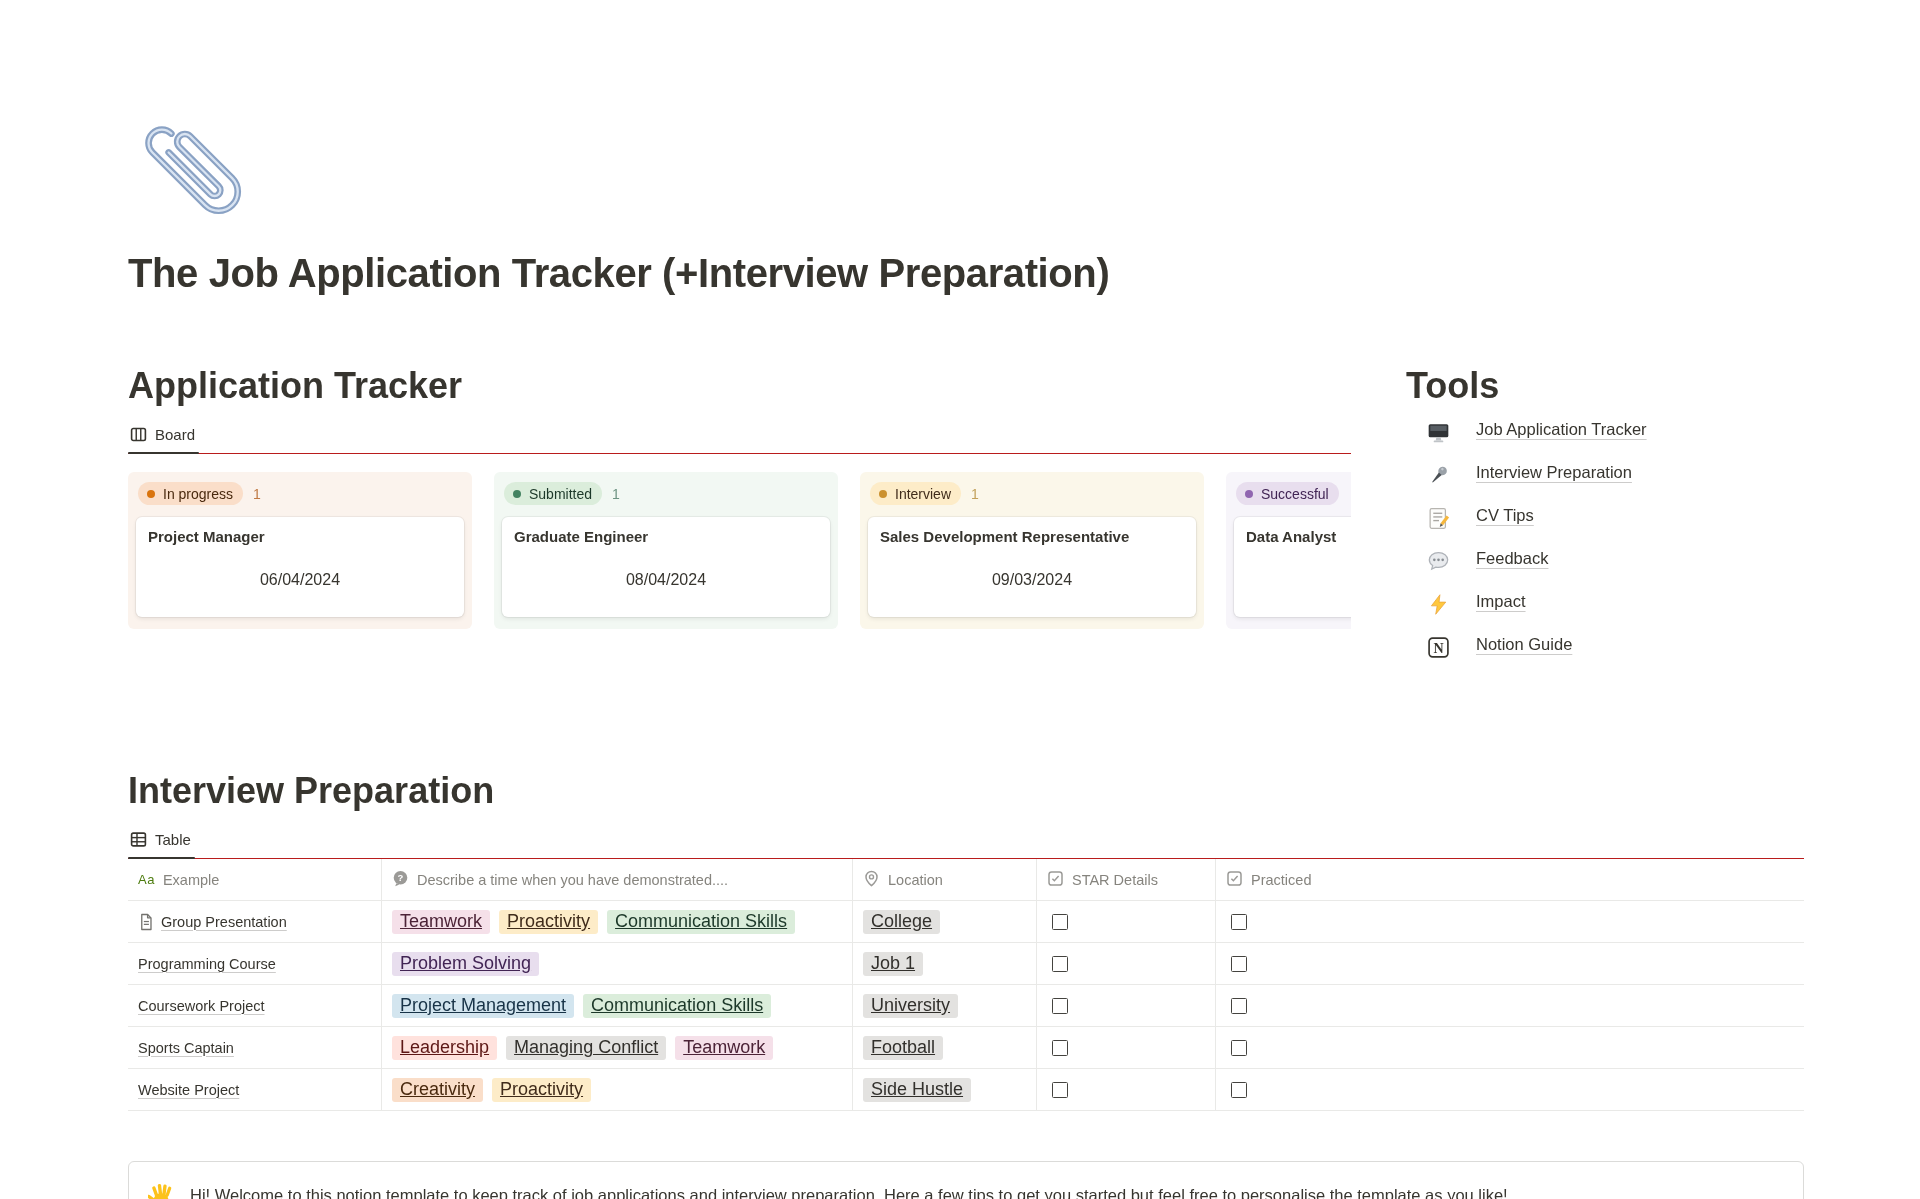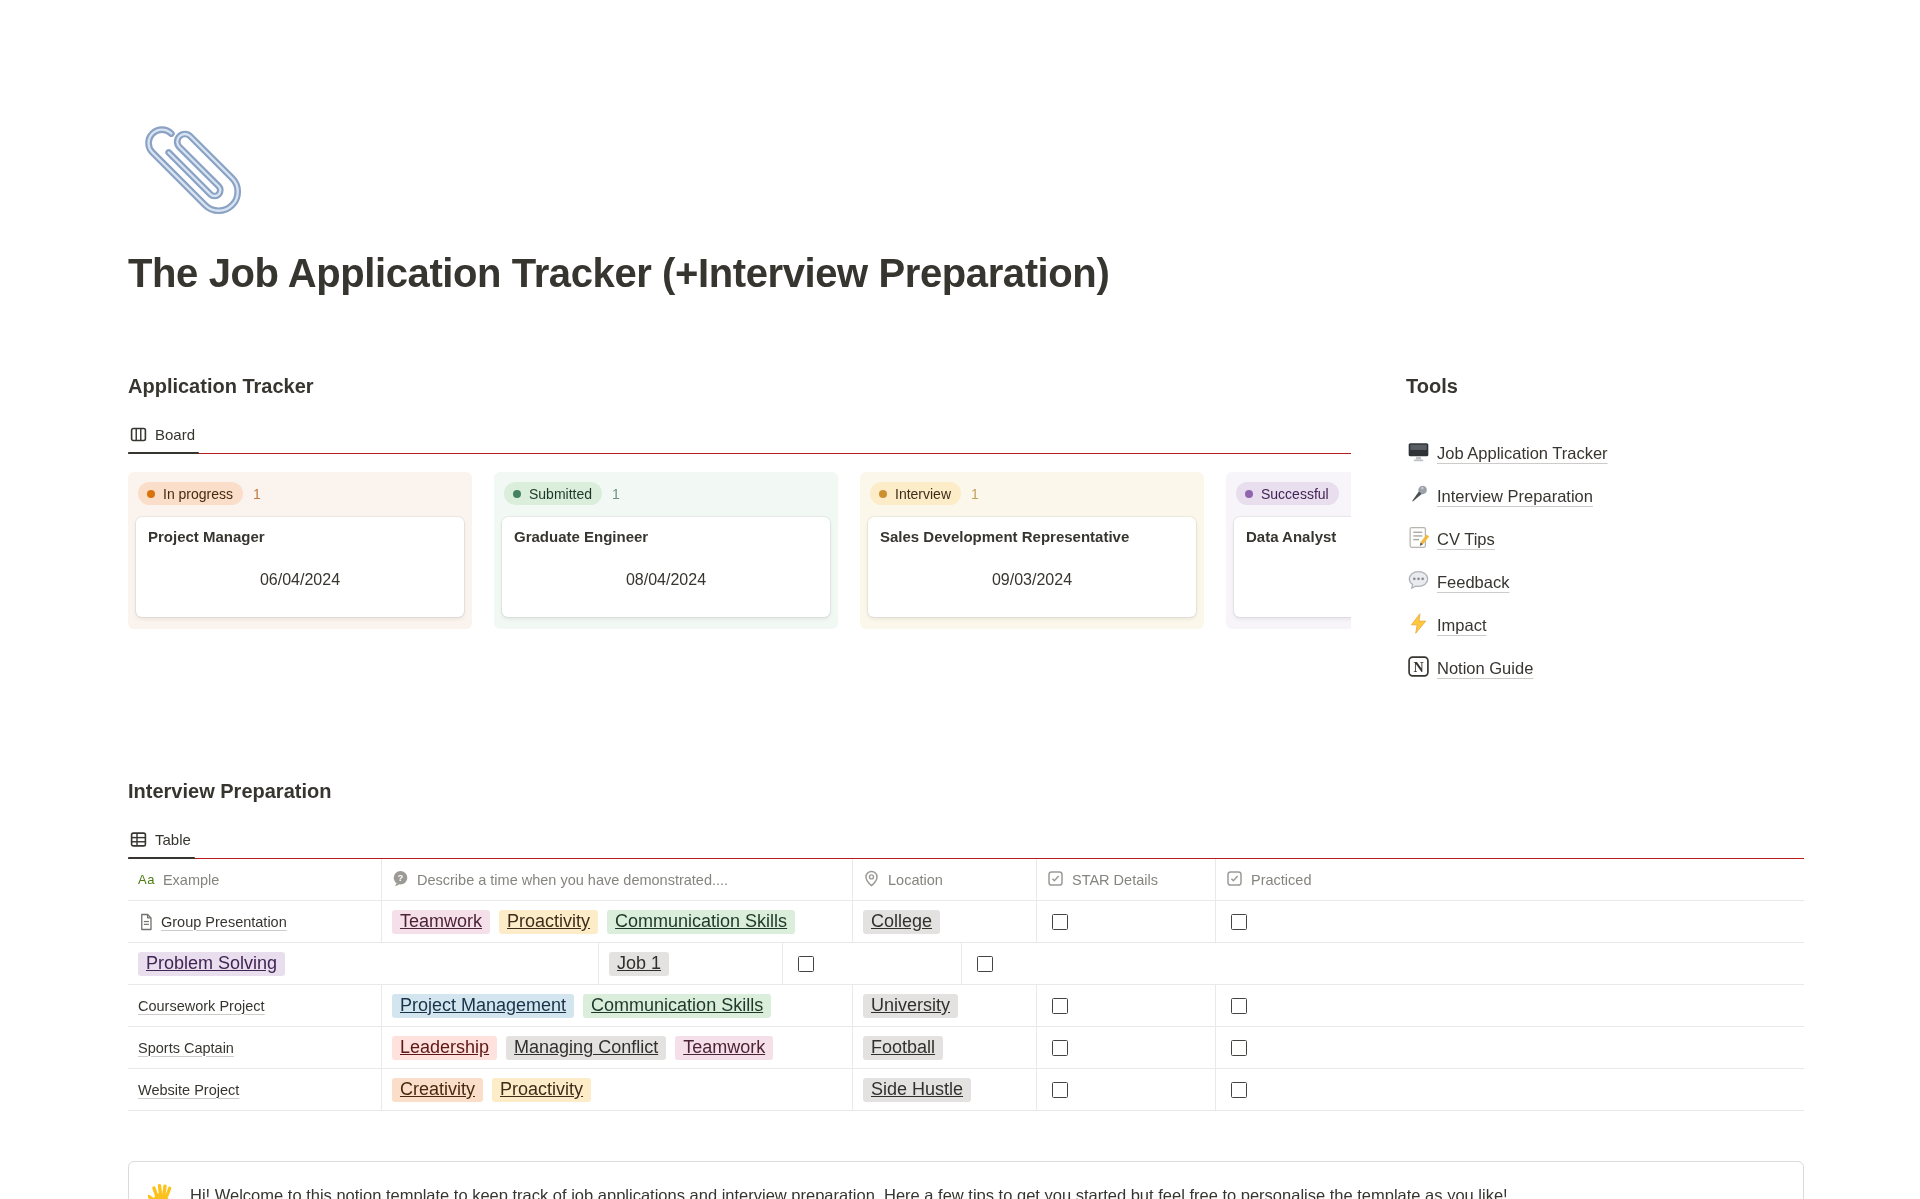--- a/index.html
+++ b/index.html
@@ -13,21 +13,21 @@
   
   .page-icon { margin-top:102px; margin-left:2px; width:130px; height:132px;
     display:flex; align-items:center; justify-content:center; cursor:pointer; }
   .clip-svg { transform:rotate(-45deg); }
   h1.page-title { margin-top:14px; font-size:40px; line-height:50px; font-weight:700; letter-spacing:-0.4px; }
 
   
   .cols { display:flex; margin-top:70px; }
   .col-left { width:1223px; flex:none; }
   .col-right { margin-left:55px; width:400px; flex:none; }
-  h2.section-heading { font-size:20px; line-height:36px; font-weight:700; }
+  h2.section-heading { font-size:36px; line-height:36px; font-weight:700; }
 
   
   .tabbar { margin-top:22px; border-bottom:1px solid #b91c1c; }
   .view-tab { display:inline-flex; align-items:center; gap:8px; position:relative;
     padding:0 4px 10px 2px; font-size:15px; font-weight:500; color:#37352F; cursor:pointer; }
   .view-tab::after { content:""; position:absolute; left:0; right:0; bottom:-1px; height:2.5px; background:#37352F; border-radius:1px; }
   .view-tab svg { display:block; }
 
   
   .board { margin-top:18px; display:flex; gap:22px; width:1223px; overflow:hidden; }
@@ -54,21 +54,21 @@
   .k-yellow .status-pill { background:#FDECC8; color:#402C1B; }
   .k-yellow .status-dot { background:#CB912F; }
   .k-yellow .kcount { color:#C2A05B; }
   .k-purple { background:#F7F5FA; }
   .k-purple .status-pill { background:#E8DEEE; color:#412454; }
   .k-purple .status-dot { background:#9065B0; }
   .k-purple .kcount { color:#A58BBF; }
 
   
   .tools-list { margin-top:16px; }
-  .tool-link { display:flex; align-items:flex-end; gap:7px; height:43px; cursor:pointer; }
+  .tool-link { display:flex; align-items:flex-start; gap:26px; height:43px; cursor:pointer;margin-left:20px; }
   .tool-link .tlabel { font-size:16.5px; font-weight:500; color:#37352F;
     text-decoration:underline; text-decoration-color:rgba(55,53,47,0.25); text-underline-offset:4px; text-decoration-thickness:1px; }
   .tool-ic { width:24px; height:24px; display:flex; align-items:center; justify-content:center; flex:none; }
 
   
   .ip-heading { margin-top:95px; }
   .ntable { width:1676px; font-size:14.5px; }
   .nrow { display:flex; height:42px; align-items:stretch; border-bottom:1px solid #E9E9E7; }
   .ncell { display:flex; align-items:center; padding-left:10px; border-right:1px solid #E9E9E7; overflow:hidden; white-space:nowrap; }
   .ncell:last-child { border-right:none;text-align:right; }
@@ -359,20 +359,23 @@
       </div>
       <div class="ncell c-star">
           <span class="ncheckbox"></span>
         </div>
       <div class="ncell c-prac">
           <span class="ncheckbox"></span>
         </div>
     </div>
 
     <div class="nrow">
+      <div class="ncell c-example">
+        <span class="row-title">Programming Course</span>
+      </div>
       <div class="ncell c-desc">
         <span class="tag t-purple">Problem Solving</span>
       </div>
       <div class="ncell c-loc">
         <span class="tag t-gray">Job 1</span>
       </div>
       <div class="ncell c-star">
           <span class="ncheckbox"></span>
         </div>
       <div class="ncell c-prac">

